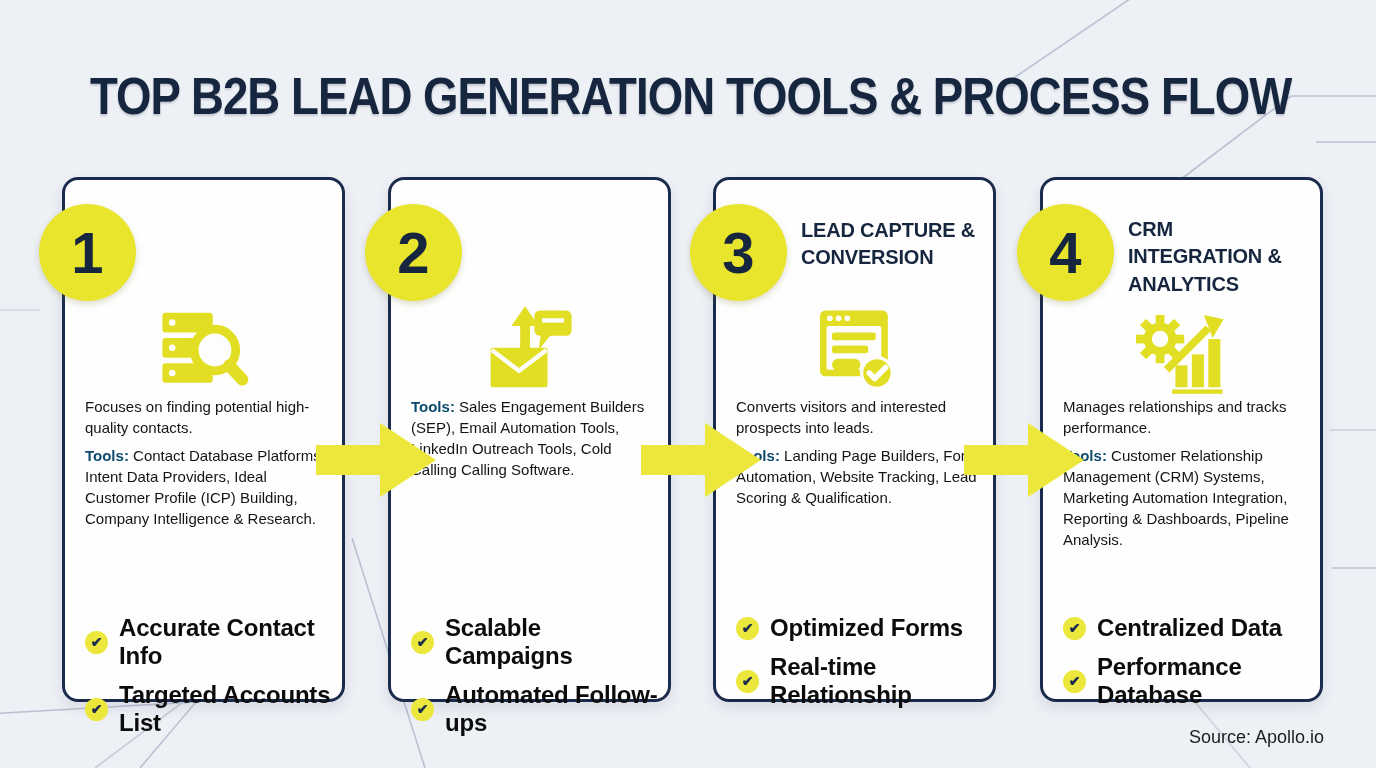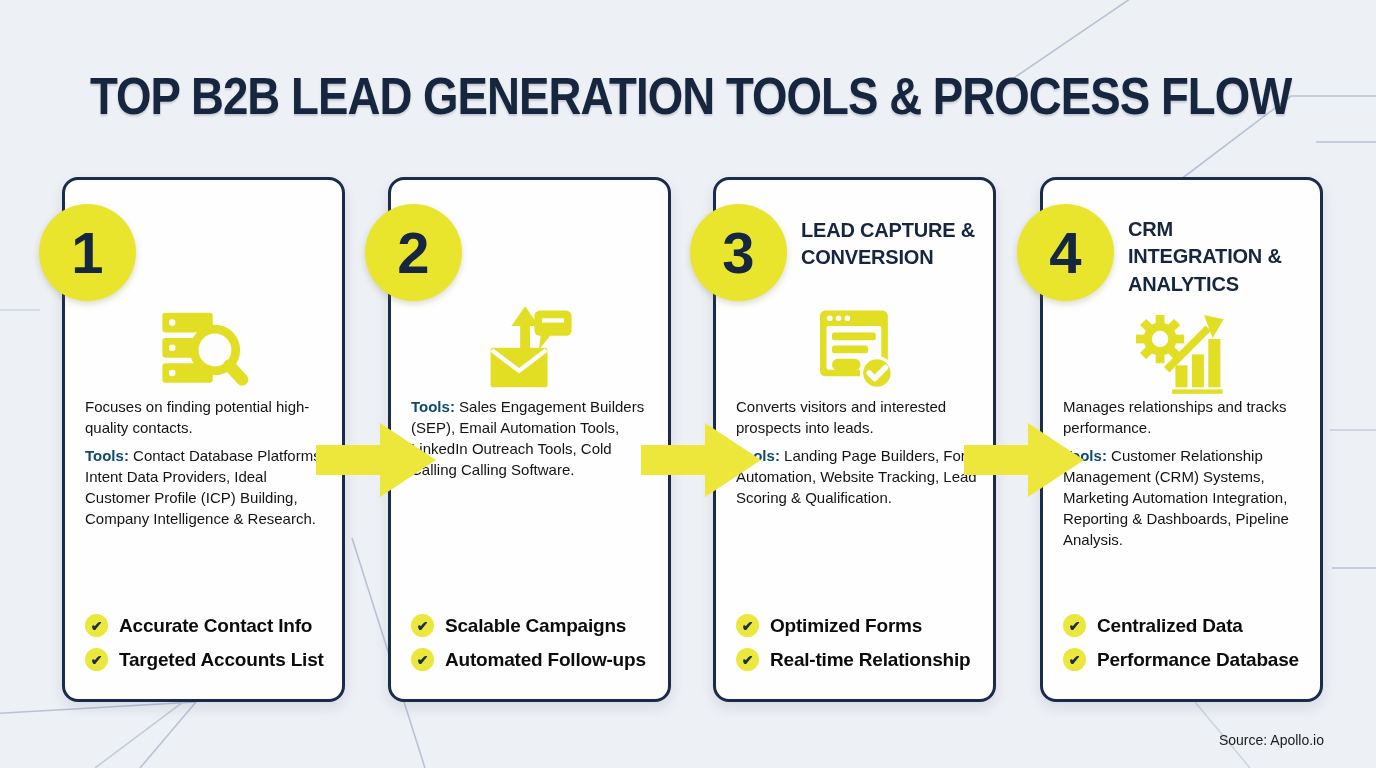--- a/index.html
+++ b/index.html
@@ -53,28 +53,28 @@
   .checks {
     position:absolute; left:20px; top:434px; right:10px;
   }
   .check-row { display:flex; align-items:center; gap:11px; margin-bottom:11px; }
   .check-dot {
     flex:0 0 auto; width:23px; height:23px; border-radius:50%;
     background:#ece73c; color:#1b2b4d;
     display:flex; align-items:center; justify-content:center;
     font-size:14px; font-weight:700;
   }
-  .check-label { font-size:19px; font-weight:700; color:#0c0c0c; letter-spacing:-0.2px; }
+  .check-label { font-size:24px; font-weight:700; color:#0c0c0c; letter-spacing:-0.2px; }
   .arrow {
     position:absolute; top:420px; z-index:4; width:122px; height:80px;
   }
   .a1{left:316px;} .a2{left:641px;} .a3{left:964px;}
   .source-credit {
     position:absolute; right:52px; bottom:20px; z-index:3;
-    font-size:14px; color:#1c1c1c;
+    font-size:18px; color:#1c1c1c;
   }
 </style>
 </head>
 <body>
 
 <svg class="bg-pattern" viewBox="0 0 1376 768" fill="none" stroke="#b9c2d4" stroke-width="1.6">
   <polyline points="1146,-12 1002,86"></polyline>
   <polyline points="1376,96 1291,96 1172,186"></polyline>
   <polyline points="1376,142 1316,142"></polyline>
   <polyline points="1330,430 1376,430" stroke="#c6cdda"></polyline>

